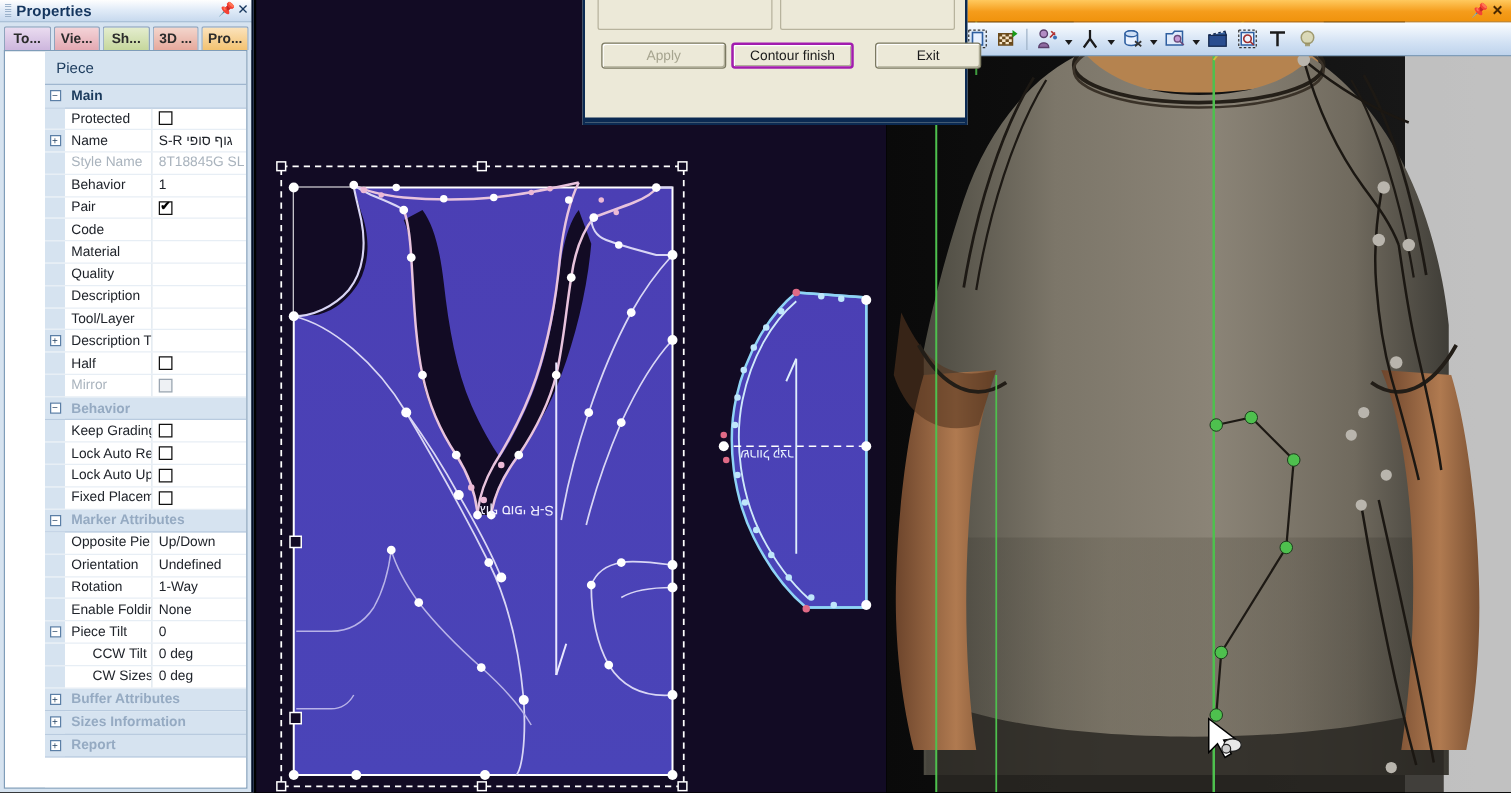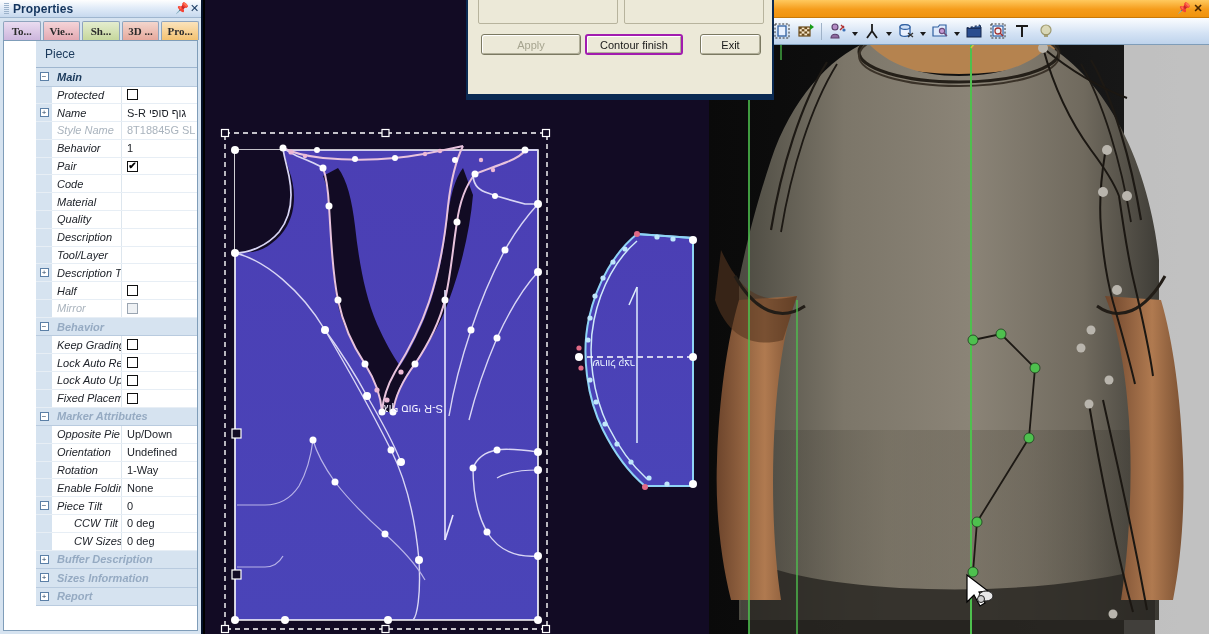--- a/index.html
+++ b/index.html
@@ -36,21 +36,21 @@
   
   #props-tabs {
     display:flex; height:22px; padding:3px 2px 0 3px; gap:2px;
     background:#d6e3f0;
   }
   .ptab {
     flex:1; height:19px; font-size:11px; font-weight:bold; color:#2b2b2b;
     border:1px solid #8fa4bd; border-bottom:none;
     border-radius:2px 2px 0 0;
     display:flex; align-items:center; justify-content:center;
-    overflow:hidden; white-space:nowrap; cursor:pointer;font-family:Liberation Serif, serif;
+    overflow:hidden; white-space:nowrap; cursor:pointer;
   }
   .ptab.t0 { background:linear-gradient(to bottom,#eadcf0,#cdb6dd); }
   .ptab.t1 { background:linear-gradient(to bottom,#f4d4d8,#e3a9b2); }
   .ptab.t2 { background:linear-gradient(to bottom,#e4edcf,#c6d79c); }
   .ptab.t3 { background:linear-gradient(to bottom,#f3d6cd,#e6a99c); }
   .ptab.t4 { background:linear-gradient(to bottom,#fbe3bc,#f3c271); }
 
   #props-body {
     flex:1; margin:0 3px 3px 3px; background:#fff;
     border:1px solid #7f9db9; border-top:1px solid #7f9db9;
@@ -67,21 +67,21 @@
           border-bottom:1px solid #e7eef5; }
   .grow .gutter { width:16px; flex:0 0 16px; background:#d6e3f0;
                   display:flex; align-items:center; justify-content:center; }
   .exp {
     width:9px; height:9px; border:1px solid #5b7fa6; background:#fff;
     font-size:8px; line-height:7px; text-align:center; color:#1b3a5c;
     font-family:"Liberation Sans",sans-serif; cursor:pointer;
   }
   .grow .lbl { flex:0 0 70px; padding-left:5px; display:flex; align-items:center;
                color:#20242b; white-space:nowrap; overflow:hidden;
-               border-right:1px solid #dde6ee;font-style:italic; }
+               border-right:1px solid #dde6ee; }
   .grow .val { flex:1; padding-left:5px; display:flex; align-items:center;
                color:#20242b; white-space:nowrap; overflow:hidden; }
   .grow.indent .lbl { padding-left:22px;text-align:center; }
   .grow.grey .lbl, .grow.grey .val { color:#a9b3bd; }
 
   .grow.section { background:#d6e3f0; height:18.5px; border-bottom:1px solid #b9cbdf;}
   .grow.section .lbl { flex:1; font-weight:bold; color:#1b3a5c; border-right:none;
                        padding-left:5px; }
   .grow.section.dim .lbl { color:#95aac2; }
 
@@ -329,21 +329,21 @@
           </div>
           <div class="grow indent">
             <div class="gutter"></div>
             <div class="lbl">CW Sizes</div>
             <div class="val">0 deg</div>
           </div>
           <div class="grow section dim">
             <div class="gutter">
               <div class="exp">+</div>
             </div>
-            <div class="lbl">Buffer Description</div>
+            <div class="lbl">Buffer Attributes</div>
           </div>
           <div class="grow section dim">
             <div class="gutter">
               <div class="exp">+</div>
             </div>
             <div class="lbl">Sizes Information</div>
           </div>
           <div class="grow section dim">
             <div class="gutter">
               <div class="exp">+</div>
@@ -788,18 +788,18 @@
     </div>
 
     <div class="dlg-group" style="left:156px; top:8px; width:140px; height:110px;">
       
       
       
     </div>
 
     <div class="dlg-btn dis" style="left:13px; top:128px; width:100px;">Apply</div>
     <div class="dlg-btn default" style="left:117px; top:128px; width:98px;">Contour finish</div>
-    <div class="dlg-btn" style="left:232px; top:128px; width:61px;">Exit</div>
+    <div class="dlg-btn" style="left:232px; top:128px; width:85px;">Exit</div>
 
     <div id="dlg-divider"></div>
   </div>
 
 </div>
 
 </body></html>

